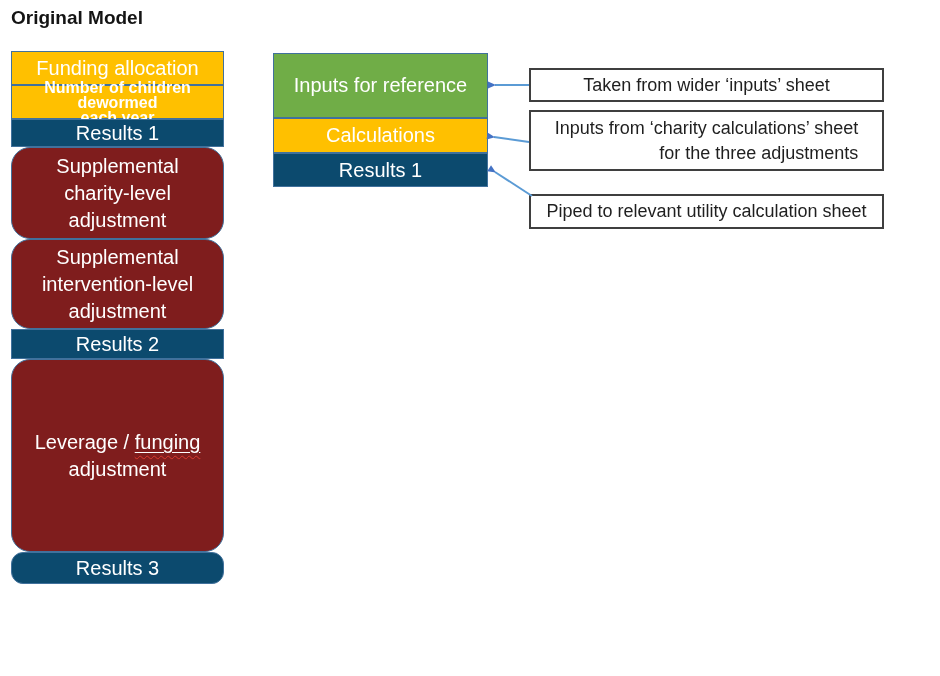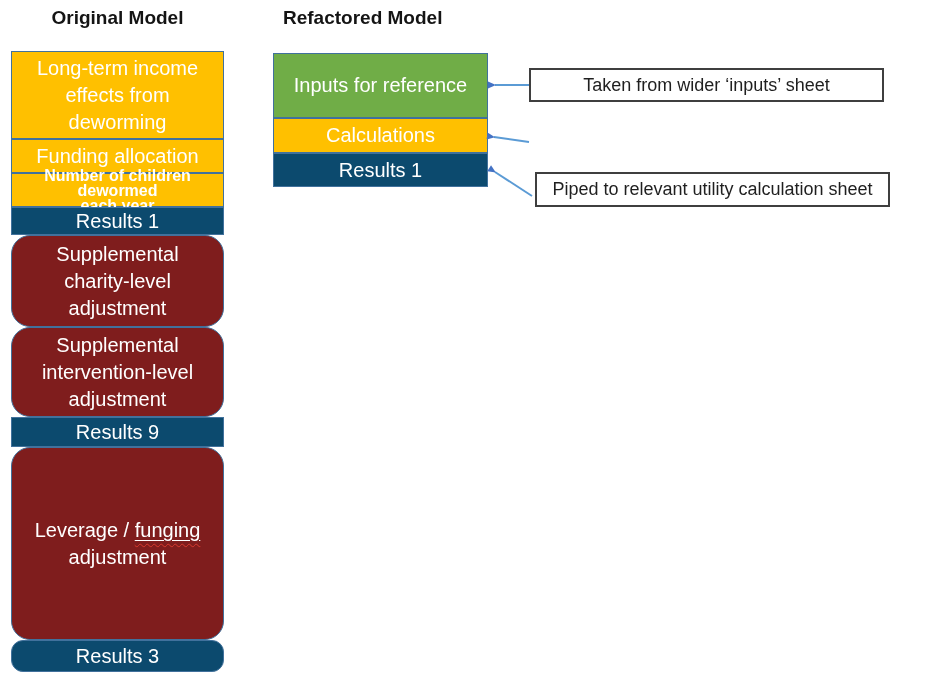--- a/index.html
+++ b/index.html
@@ -16,21 +16,21 @@
     overflow: hidden;
   }
   .title {
     position: absolute;
     top: 7px;
     font-size: 19px;
     font-weight: 700;
     color: #141414;
     white-space: nowrap;
   }
-  .title.original { left: 11px; width: 213px; text-align: center; }
+  .title.original { left: 11px; width: 213px; }
   .title.refactored { left: 283px; }
 
   .column {
     position: absolute;
     display: flex;
     flex-direction: column;
   }
   .column.original { left: 11px; top: 51px; width: 213px; }
   .column.refactored { left: 273px; top: 53px; width: 215px; }
 
@@ -89,43 +89,37 @@
     display: flex;
     align-items: center;
     justify-content: center;
     text-align: right;
     font-size: 18px;
     line-height: 25px;
   }
   .annotation span { white-space: pre-line; }
   .annotation.a1 { top: 68px;  height: 34px; }
   .annotation.a2 { top: 110px; height: 61px; }
-  .annotation.a3 { top: 172px; height: 35px; margin-left: 6px; }
+  .annotation.a3 { top: 194px; height: 35px; }
 
   .arrows {
     position: absolute;
     left: 0;
     top: 0;
     pointer-events: none;
   }
 </style>
 </head>
 <body>
 
 <div class="canvas">
 
   <div class="title original">Original Model</div>
-  <div class="title refactored">Refactored Model</div>
 
   <div class="column original">
-    <div class="block input h88">
-      <span class="block-label">Long-term income
-effects from
-deworming</span>
-    </div>
     <div class="block input h34">
       <span class="block-label">Funding allocation</span>
     </div>
     <div class="block input small-text h34">
       <span class="block-label">Number of children dewormed
 each year</span>
     </div>
     <div class="block results h28">
       <span class="block-label">Results 1</span>
     </div>
@@ -133,21 +127,21 @@
       <span class="block-label">Supplemental
 charity-level
 adjustment</span>
     </div>
     <div class="block calc h90">
       <span class="block-label">Supplemental
 intervention-level
 adjustment</span>
     </div>
     <div class="block results h30">
-      <span class="block-label">Results 9</span>
+      <span class="block-label">Results 2</span>
     </div>
     <div class="block calc h193">
       <span class="block-label"><span>Leverage / </span><span class="u-line"><span class="squiggle">funging</span></span><span>
 adjustment</span></span>
     </div>
     <div class="block results h32">
       <span class="block-label">Results 3</span>
     </div>
   </div>
 
@@ -159,20 +153,24 @@
       <span class="block-label">Calculations</span>
     </div>
     <div class="block results h34r">
       <span class="block-label">Results 1</span>
     </div>
   </div>
 
   <div class="annotation a1">
     <span>Taken from wider ‘inputs’ sheet</span>
   </div>
+  <div class="annotation a2">
+    <span>Inputs from ‘charity calculations’ sheet
+for the three adjustments</span>
+  </div>
   <div class="annotation a3">
     <span>Piped to relevant utility calculation sheet</span>
   </div>
 
   <svg class="arrows" width="940" height="676" viewBox="0 0 940 676">
     <defs>
       <marker id="arrowhead" markerWidth="9" markerHeight="8" refX="1" refY="3.5" orient="auto" markerUnits="userSpaceOnUse">
         <path d="M8 0 L0 3.5 L8 7 Z" fill="#4472C4"></path>
       </marker>
     </defs>

